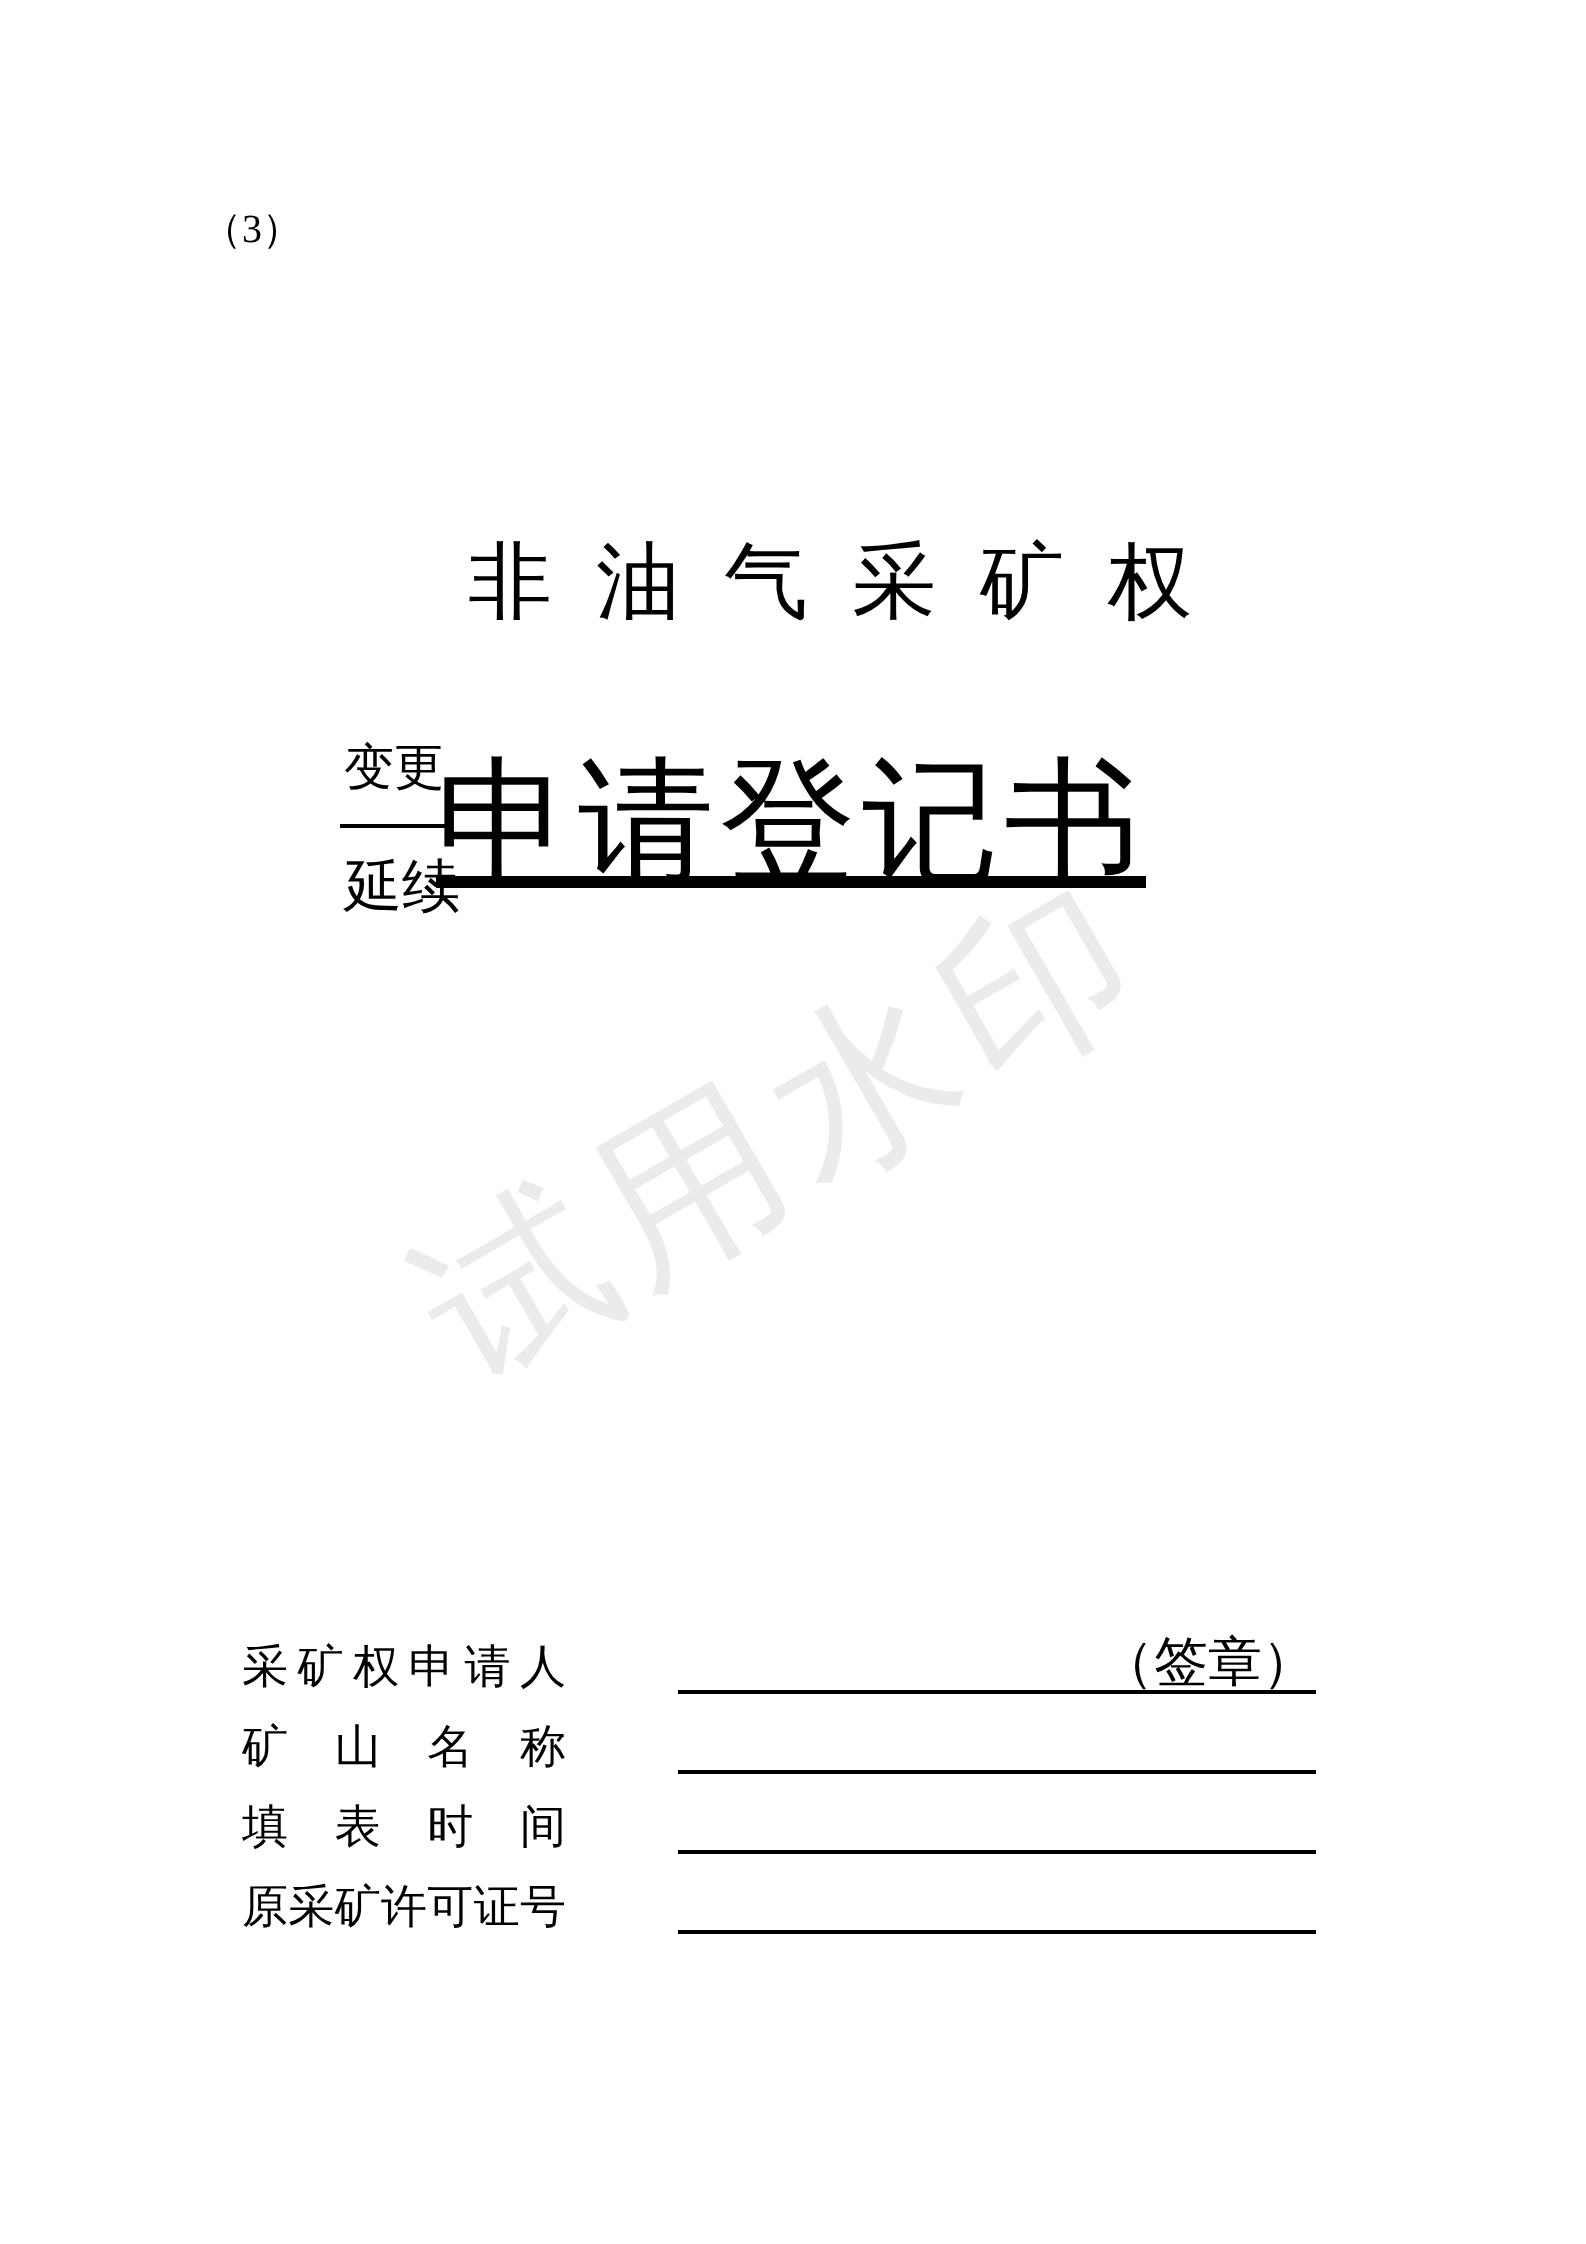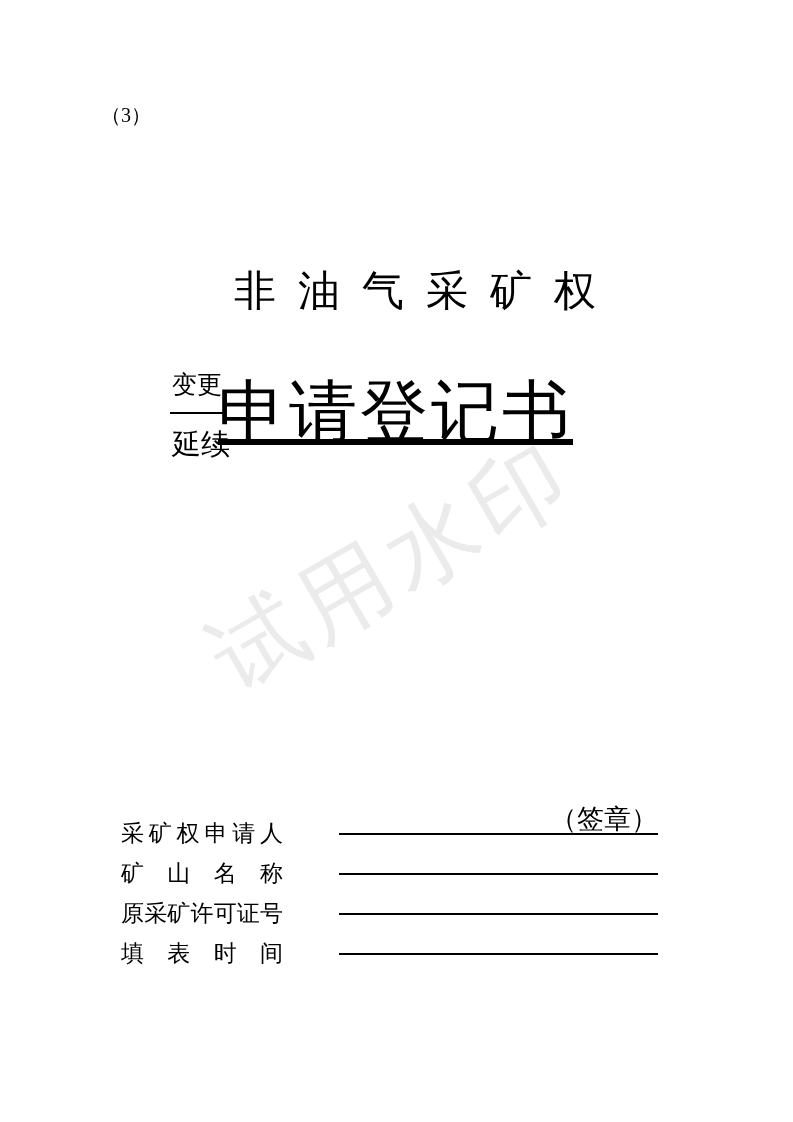--- a/index.html
+++ b/index.html
@@ -84,21 +84,21 @@
   }
 
   
   .form-area {
     position: absolute;
     left: 121px; top: 820px;
     width: 537px;
   }
   .form-row {
     display: flex;
-    align-items: center;
+    align-items: flex-end;
     height: 27px;
     margin-bottom: 13px;
     position: relative;
     gap: 48px;
   }
   .row-label {
     width: 162px;
     flex: 0 0 162px;
     font-family: "Liberation Serif", serif;
     font-size: 23px;
@@ -160,28 +160,28 @@
       </div>
 
       <div class="form-row">
         <div class="row-label">矿山名称</div>
         <div class="row-line">
           <span class="row-value"></span>
         </div>
       </div>
 
       <div class="form-row">
-        <div class="row-label">原采矿许可证号</div>
+        <div class="row-label">填表时间</div>
         <div class="row-line">
           <span class="row-value"></span>
         </div>
       </div>
 
       <div class="form-row">
-        <div class="row-label">填表时间</div>
+        <div class="row-label">原采矿许可证号</div>
         <div class="row-line">
           <span class="row-value"></span>
         </div>
       </div>
 
     </div>
   </div>
 </div>
 
 </body></html>

